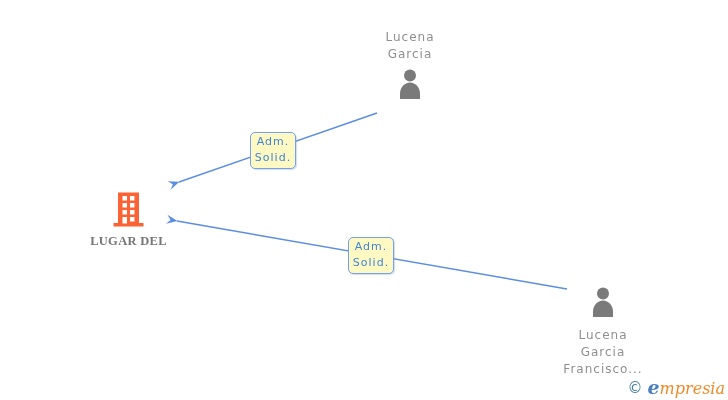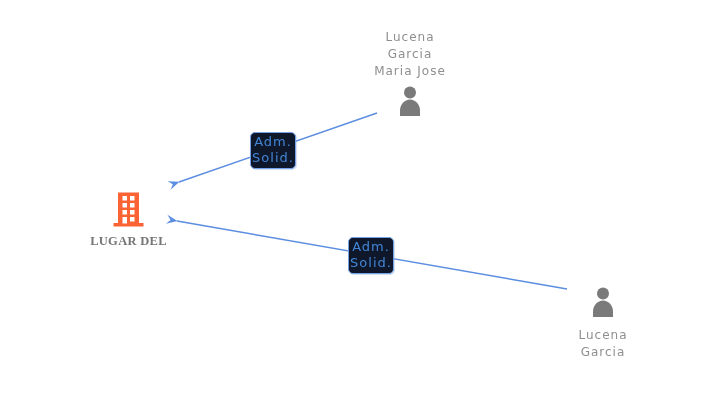--- a/index.html
+++ b/index.html
@@ -21,26 +21,26 @@
     stroke: var(--edge-blue, #5B8DE0);
     stroke-width: 1.4;
     fill: none;
   }
   #arrowhead path { fill: var(--edge-blue, #5B8DE0); }
 
   .edge-label {
     position: absolute;
     z-index: 3;
     width: 44px;
-    background: #0f172a;
+    background: #fef9c3;
     border: 1.6px solid var(--edge-label-border, #74A1E8);
     border-radius: 5px;
     box-shadow: 1px 1px 1px rgba(130, 160, 210, 0.35);
     color: var(--edge-label-text, #4285D6);
-    font-size: 13px;
+    font-size: 11px;
     letter-spacing: 1px;
     line-height: 16px;
     text-align: center;
     padding: 1px 0 2px 0;
   }
   .edge-label span { display: block; }
   #edge-label-1 { left: 250px; top: 132px; }
   #edge-label-2 { left: 348px; top: 237px; }
 
   .node {
@@ -126,21 +126,20 @@
 
   <div class="edge-label" id="edge-label-2">
     <span>Adm.</span>
     <span>Solid.</span>
   </div>
 
   <div class="node" id="node-person-top">
     <div class="person-name">
       <span>Lucena</span>
       <span>Garcia</span>
-      <span>Maria Jose</span>
     </div>
     <span class="person-glyph">
       <svg width="26" height="30" viewBox="0 0 26 30" fill="currentColor">
         <circle cx="13" cy="6.5" r="6"></circle>
         <path d="M13,13.5 C7.5,13.5 3,18.5 3,24.5 L3,30 L23,30 L23,24.5 C23,18.5 18.5,13.5 13,13.5 Z"></path>
       </svg>
     </span>
   </div>
 
   <div class="node" id="node-company">
@@ -166,17 +165,21 @@
   <div class="node" id="node-person-bottom">
     <span class="person-glyph">
       <svg width="26" height="30" viewBox="0 0 26 30" fill="currentColor">
         <circle cx="13" cy="6.5" r="6"></circle>
         <path d="M13,13.5 C7.5,13.5 3,18.5 3,24.5 L3,30 L23,30 L23,24.5 C23,18.5 18.5,13.5 13,13.5 Z"></path>
       </svg>
     </span>
     <div class="person-name">
       <span>Lucena</span>
       <span>Garcia</span>
+      <span>Francisco...</span>
     </div>
   </div>
 
+  <div class="brand-footer">
+    <span class="copyright-symbol">©</span><span class="brand-initial">e</span><span class="brand-rest">mpresia</span>
+  </div>
 
 </div>
 
 </body></html>

